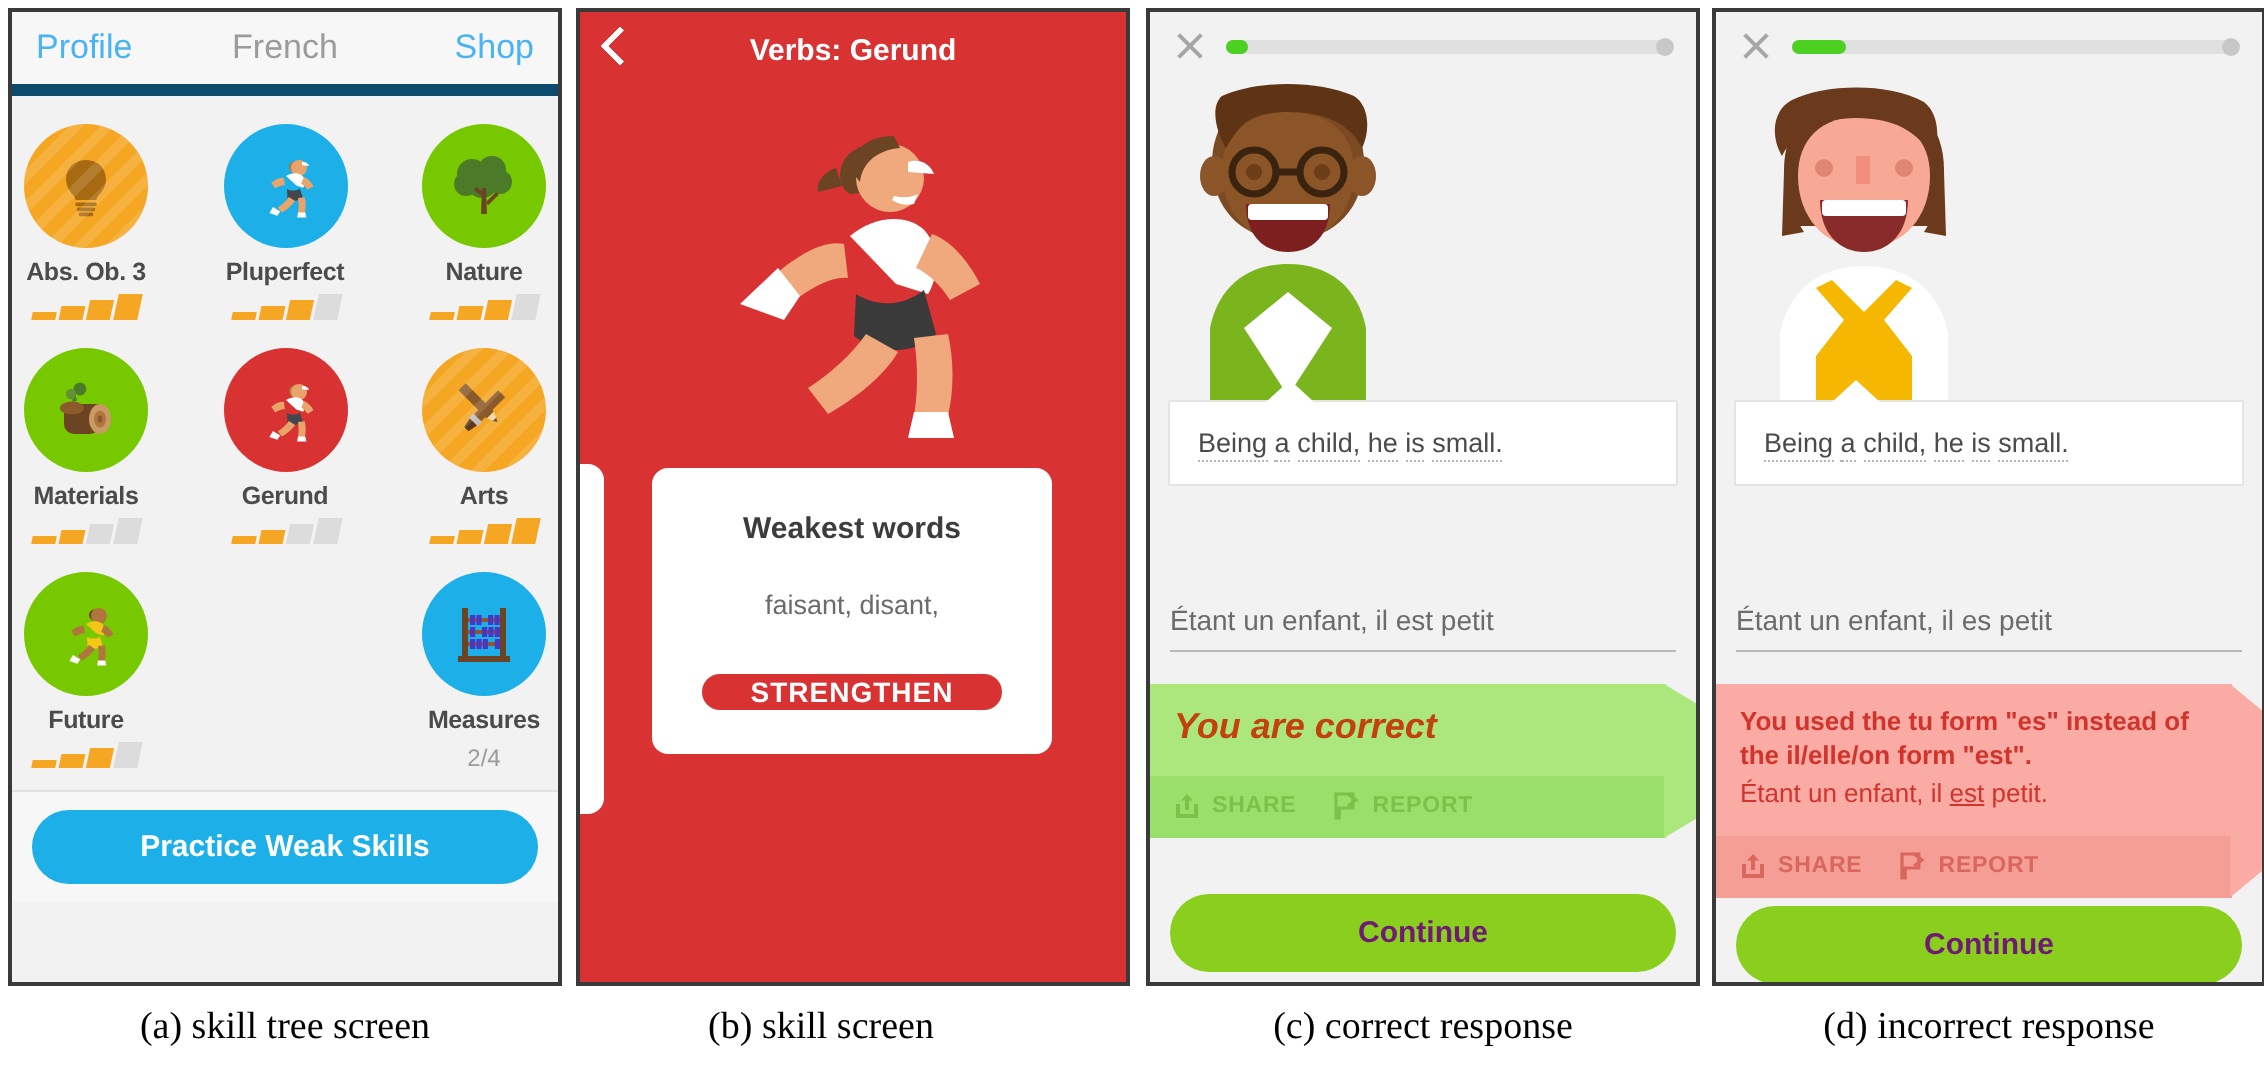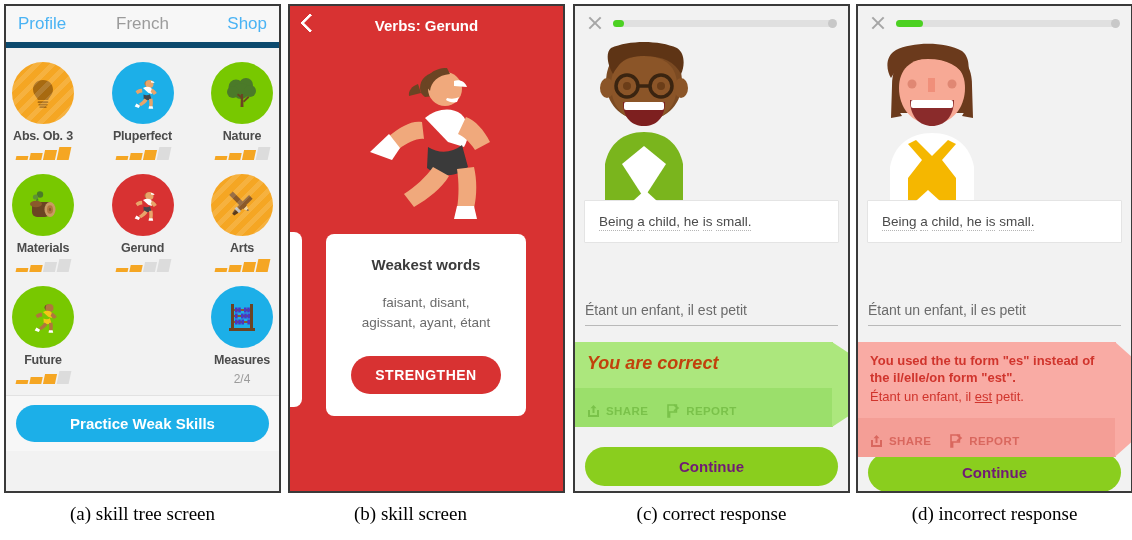--- a/index.html
+++ b/index.html
@@ -111,21 +111,21 @@
     position:absolute;left:36px;top:228px;
     width:200px;background:#fff;border-radius:8px;
     padding:22px 14px 22px 14px;box-sizing:border-box;text-align:center;
   }
   .b-card-title{font-size:15px;font-weight:bold;color:#3c3c3c;}
   .b-words{font-size:13.5px;color:#6b6b6b;line-height:1.45;margin-top:20px;}
   .b-strengthen{
     margin:24px auto 0 auto;width:150px;
     background:#d83232;border-radius:20px;
     color:#fff;font-weight:bold;font-size:14px;letter-spacing:.5px;
-    padding:11px 0;text-align:center;
+    padding:1px 0;text-align:center;
   }
 
   
   .les-top{
     height:34px;display:flex;align-items:center;
     padding:0 12px;box-sizing:border-box;gap:10px;background:#f2f2f2;
   }
   .x-icon{width:16px;height:16px;position:relative;flex:0 0 auto;}
   .x-icon::before,.x-icon::after{
     content:"";position:absolute;left:0;top:7px;width:16px;height:2px;background:#a6a6a6;
@@ -171,21 +171,21 @@
     clip-path:polygon(0 0,100% 14%,100% 86%,0 100%);
   }
   .banner.correct::after{background:#ace77d;}
   .banner.wrong::after{background:#f9aba4;}
   .ban-title{font-size:18px;font-weight:bold;color:#c2410c;font-style:italic;}
   .ban-title-wrong{font-size:13px;font-weight:bold;color:#d0342c;line-height:1.3;}
   .ban-sub-wrong{font-size:13px;color:#d0342c;margin-top:2px;}
   .ban-sub-wrong u{text-decoration:underline;}
   .ban-actions{
     display:flex;gap:18px;align-items:center;margin-top:14px;
-    padding:16px 0 9px 0;
+    padding:8px 0 9px 0;
   }
   .banner.correct .ban-actions{background:#9bdf6b;margin-left:-12px;padding-left:12px;margin-right:-12px;padding-right:12px;}
   .banner.wrong .ban-actions{background:#f49e96;margin-left:-12px;padding-left:12px;margin-right:-12px;padding-right:12px;}
   .act{display:flex;align-items:center;gap:6px;font-size:11.5px;font-weight:bold;letter-spacing:.4px;}
   .banner.correct .act{color:#7ac24a;}
   .banner.wrong .act{color:#d9675e;}
   .act svg{display:block;}
 
   .continue-btn{
     position:absolute;left:10px;right:10px;top:441px;
@@ -436,21 +436,20 @@
         <path d="M122 152h17l3 13h-23z" fill="#fff"></path>
       </svg>
     </div>
 
     <div class="b-sidecard"></div>
 
     <div class="b-card">
       <div class="b-card-title">Weakest words</div>
       <div class="b-words">
         <div>faisant, disant,</div>
-        <div>agissant, ayant, étant</div>
       </div>
       <div class="b-strengthen">STRENGTHEN</div>
     </div>
   </div>
   <div class="caption" id="cap-b">(b) skill screen</div>
 
   <div class="panel" id="panel-c">
     <div class="les-top">
       <div class="x-icon"></div>
       <div class="prog-track">

